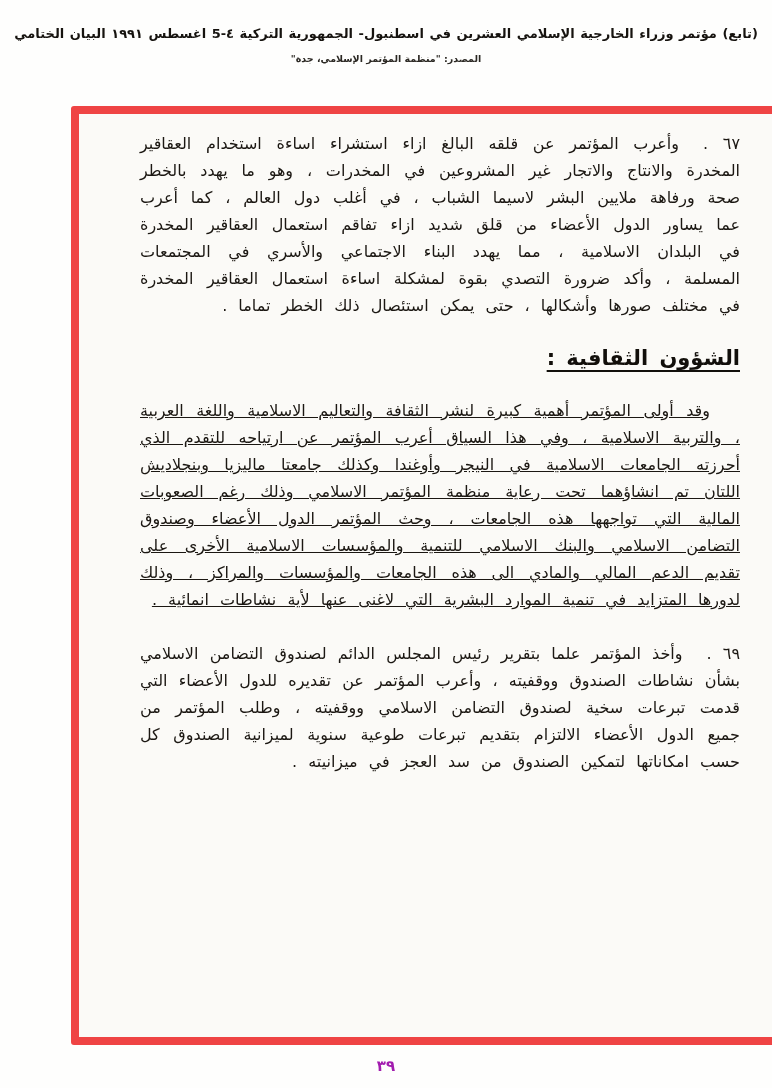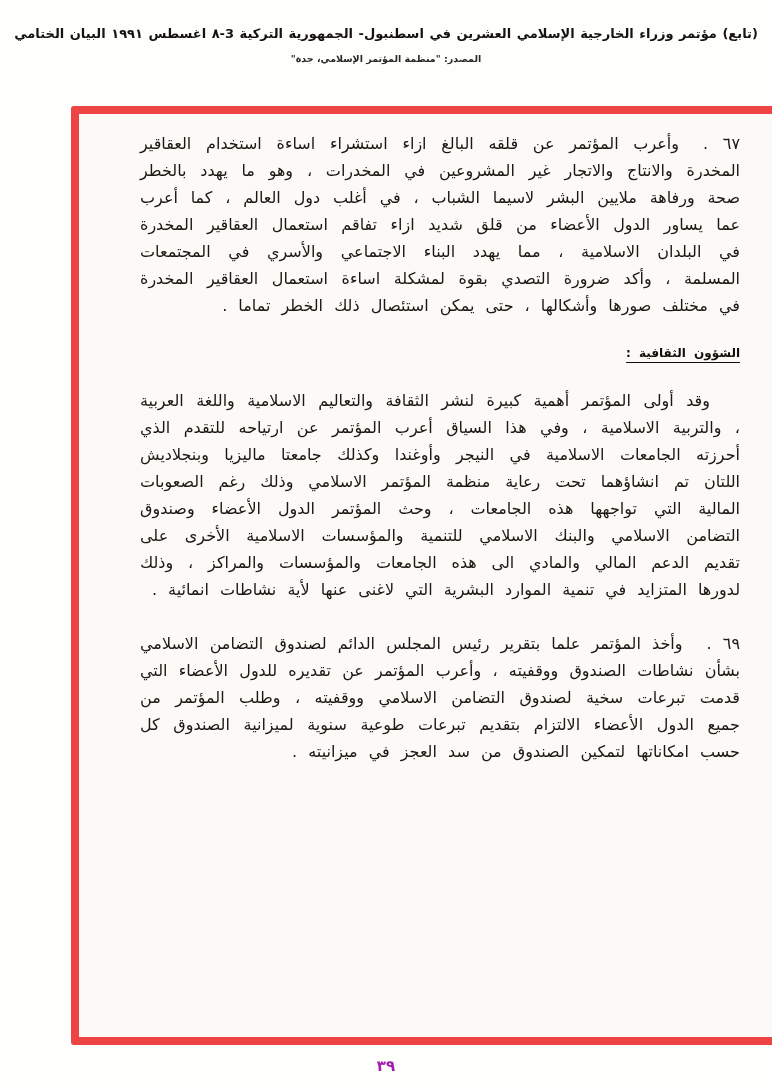--- a/index.html
+++ b/index.html
@@ -61,48 +61,49 @@
     line-height: 27px;
     text-align: justify;
     word-spacing: 6px;
   }
   .pnum {
     margin-left: 24px;
     white-space: nowrap;
   }
   .heading {
     margin: 0 0 27px 0;
-    font-size: 12px;
+    font-size: 21px;
     font-weight: bold;
     color: #120f0b;
     text-decoration: underline;
     text-underline-offset: 5px;
     word-spacing: 4px;
   }
   .indent {
     text-indent: 30px;
+    text-decoration: underline;
   }
   .page-number {
     position: absolute;
     bottom: 13px;
     left: 0;
     right: 0;
     text-align: center;
     font-size: 15px;
     font-weight: bold;
     color: #a21caf;
   }
 </style>
 </head>
 <body>
 
 <div class="page">
 
   <div class="header">
-    <div class="header-title">(تابع) مؤتمر وزراء الخارجية الإسلامي العشرين في اسطنبول- الجمهورية التركية 3-٨ اغسطس ١٩٩١ البيان الختامي</div>
+    <div class="header-title">(تابع) مؤتمر وزراء الخارجية الإسلامي العشرين في اسطنبول- الجمهورية التركية ٤-5 اغسطس ١٩٩١ البيان الختامي</div>
     <div class="header-source">المصدر: "منظمة المؤتمر الإسلامي، جدة"</div>
   </div>
 
   <div class="frame">
     <div class="doc">
 
       <p class="para"><span class="pnum">٦٧ .</span><span>وأعرب المؤتمر عن قلقه البالغ ازاء استشراء اساءة استخدام العقاقير المخدرة والانتاج والاتجار غير المشروعين في المخدرات ، وهو ما يهدد بالخطر صحة ورفاهة ملايين البشر لاسيما الشباب ، في أغلب دول العالم ، كما أعرب عما يساور الدول الأعضاء من قلق شديد ازاء تفاقم استعمال العقاقير المخدرة في البلدان الاسلامية ، مما يهدد البناء الاجتماعي والأسري في المجتمعات المسلمة ، وأكد ضرورة التصدي بقوة لمشكلة اساءة استعمال العقاقير المخدرة في مختلف صورها وأشكالها ، حتى يمكن استئصال ذلك الخطر تماما .</span></p>
 
       <p class="heading">الشؤون الثقافية :</p>
 

